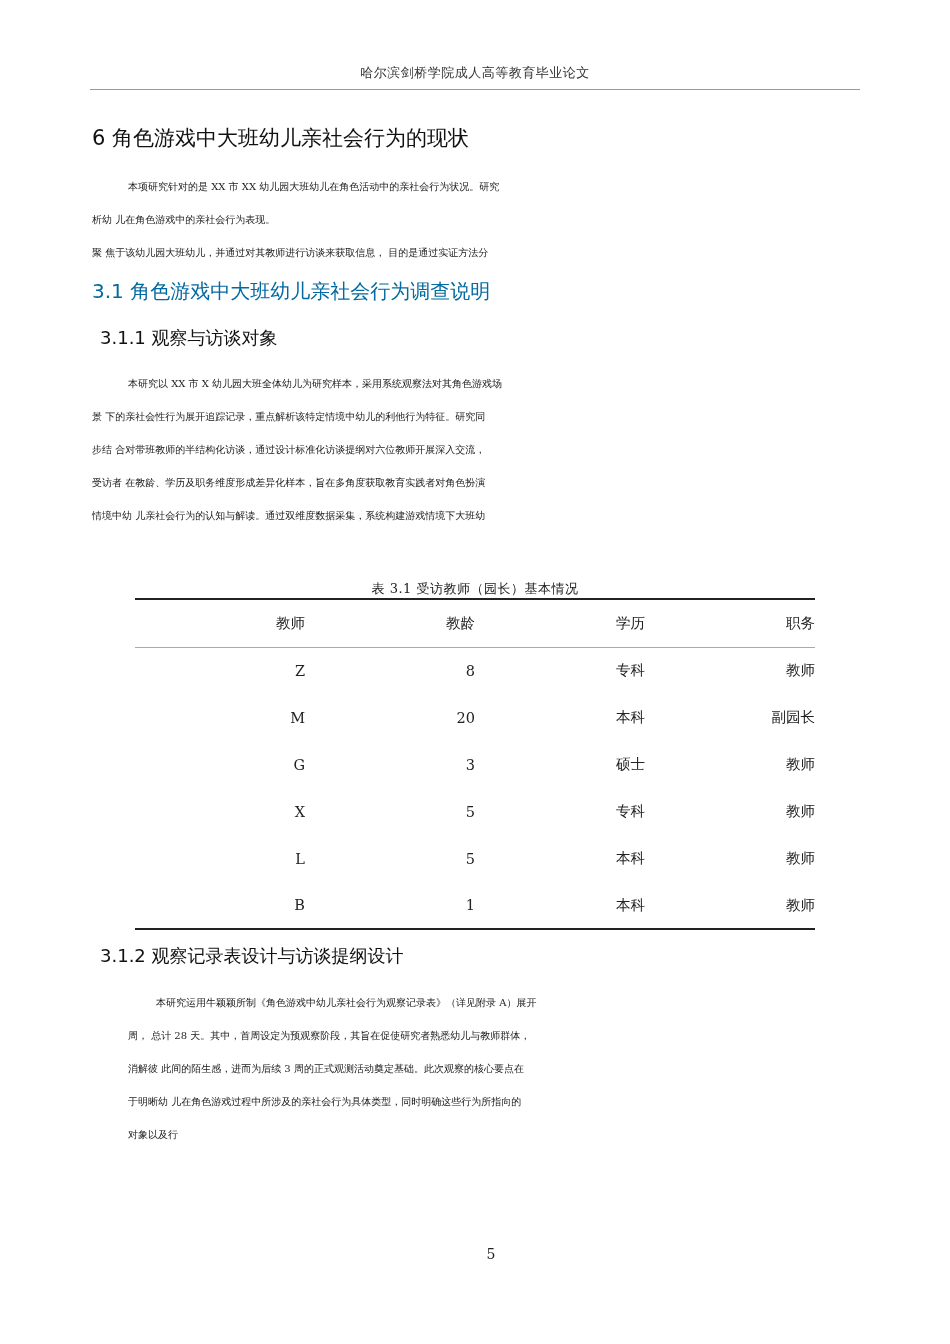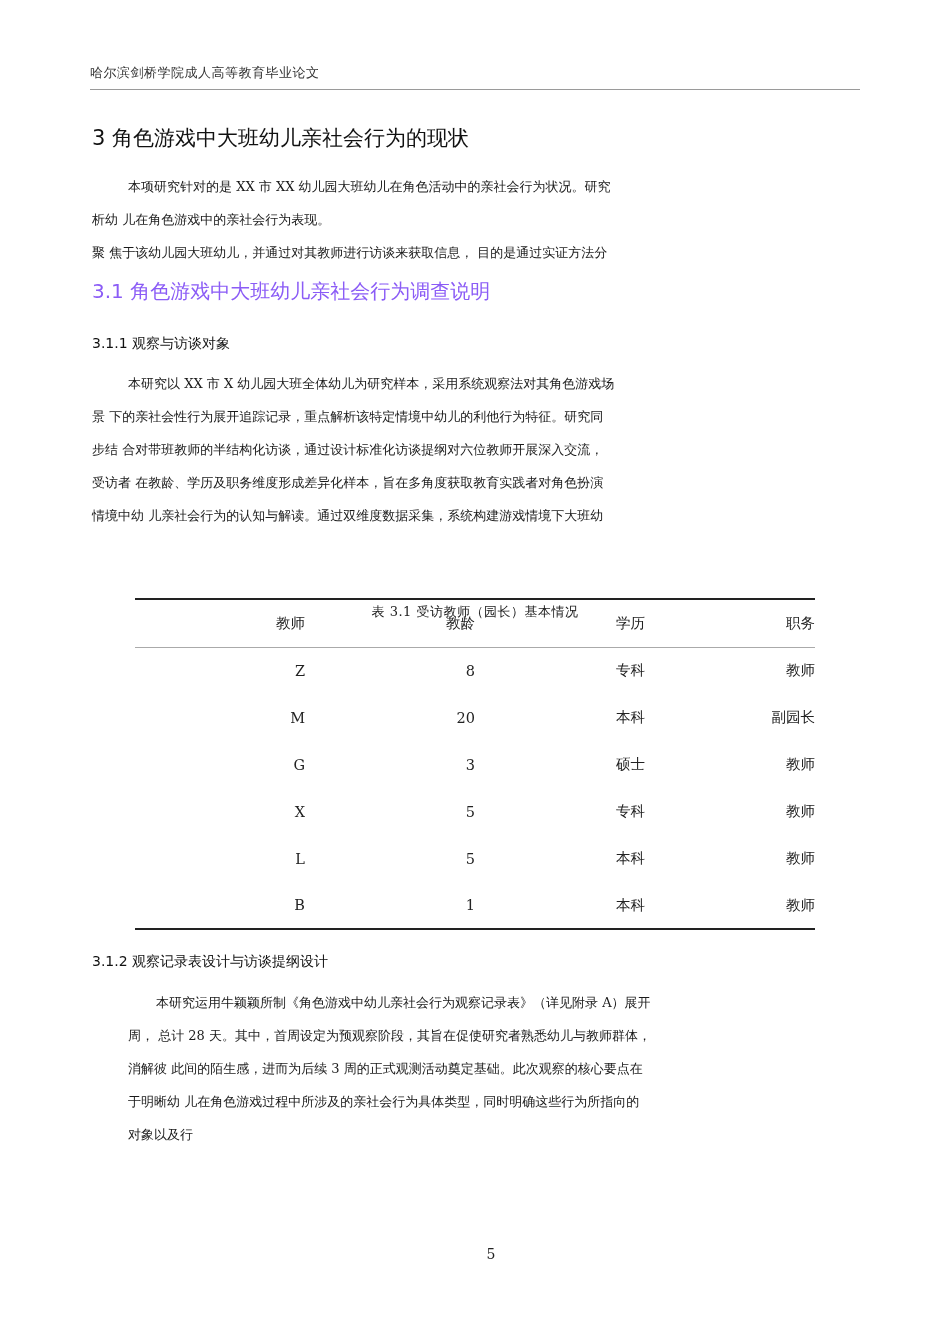--- a/index.html
+++ b/index.html
@@ -1,49 +1,49 @@
 <!DOCTYPE html>
 <html><head>
   <meta charset="utf-8">
   <style>
     html, body { margin: 0; padding: 0; background: #ffffff; }
     body { width: 950px; height: 1344px; position: relative; overflow: hidden;
            font-family: "DejaVu Serif", "Liberation Serif", serif; color: #111; }
-    .page-header { position: absolute; left: 90px; top: 64px; width: 770px; 
+    .page-header { position: absolute; left: 90px; top: 64px; width: 770px; text-align: center;
                    font-size: 13px; color: #333; letter-spacing: 0.5px; }
     .header-rule { position: absolute; left: 90px; top: 89px; width: 770px; height: 0;
                    border-top: 1.5px solid #9a9a9a; }
     .h1 { position: absolute; left: 92px; top: 124px; font-family: "DejaVu Sans", "Liberation Sans", sans-serif;
           font-size: 21px; color: #111; }
     .h2 { position: absolute; left: 92px; top: 278px; font-family: "DejaVu Sans", "Liberation Sans", sans-serif;
-          font-size: 20px; color: #8b5cf6; }
-    .h3 { position: absolute; left: 92px; font-family: "DejaVu Sans", "Liberation Sans", sans-serif;
-          font-size: 14px; color: #111; margin-top: 9px; }
-    .para { position: absolute; left: 92px; width: 768px; font-size: 13px; line-height: 33px;
+          font-size: 20px; color: #0369a1; }
+    .h3 { position: absolute; left: 100px; font-family: "DejaVu Sans", "Liberation Sans", sans-serif;
+          font-size: 18px; color: #111; }
+    .para { position: absolute; left: 92px; width: 768px; font-size: 10px; line-height: 33px;
             text-align: justify; color: #1a1a1a; }
     .para .line { display: block; white-space: nowrap; }
     .indent { padding-left: 36px; }
-    .caption { position: absolute; left: 135px; width: 680px; top: 603px; text-align: center;
+    .caption { position: absolute; left: 135px; width: 680px; top: 580px; text-align: center;
                font-size: 13px; color: #222; letter-spacing: 0.5px; }
     table.data { position: absolute; left: 135px; top: 598px; width: 680px; border-collapse: collapse;
                  font-size: 14.5px; color: #222; }
     table.data thead tr { height: 48px; border-top: 2.5px solid #222; border-bottom: 1px solid #aaa; }
     table.data tbody tr { height: 47px; }
     table.data tbody tr:last-child { border-bottom: 2.5px solid #222; }
     table.data th, table.data td { text-align: right; font-weight: normal; width: 25%; padding: 0; }
     .page-number { position: absolute; left: 0; width: 982px; top: 1246px; text-align: center;
                    font-size: 14px; color: #222; }
   </style>
 </head>
 <body>
 
 <div class="page-header">哈尔滨剑桥学院成人高等教育毕业论文</div>
 <div class="header-rule"></div>
 
-<div class="h1">3 角色游戏中大班幼儿亲社会行为的现状</div>
+<div class="h1">6 角色游戏中大班幼儿亲社会行为的现状</div>
 
 <div class="para" style="top:170px;">
   <span class="line indent">本项研究针对的是  XX 市  XX 幼儿园大班幼儿在角色活动中的亲社会行为状况。研究</span>
   <span class="line">析幼  儿在角色游戏中的亲社会行为表现。</span>
   <span class="line">聚  焦于该幼儿园大班幼儿，并通过对其教师进行访谈来获取信息，   目的是通过实证方法分</span>
 </div>
 
 <div class="h2">3.1  角色游戏中大班幼儿亲社会行为调查说明</div>
 
 <div class="h3" style="top:326px;">3.1.1  观察与访谈对象</div>

